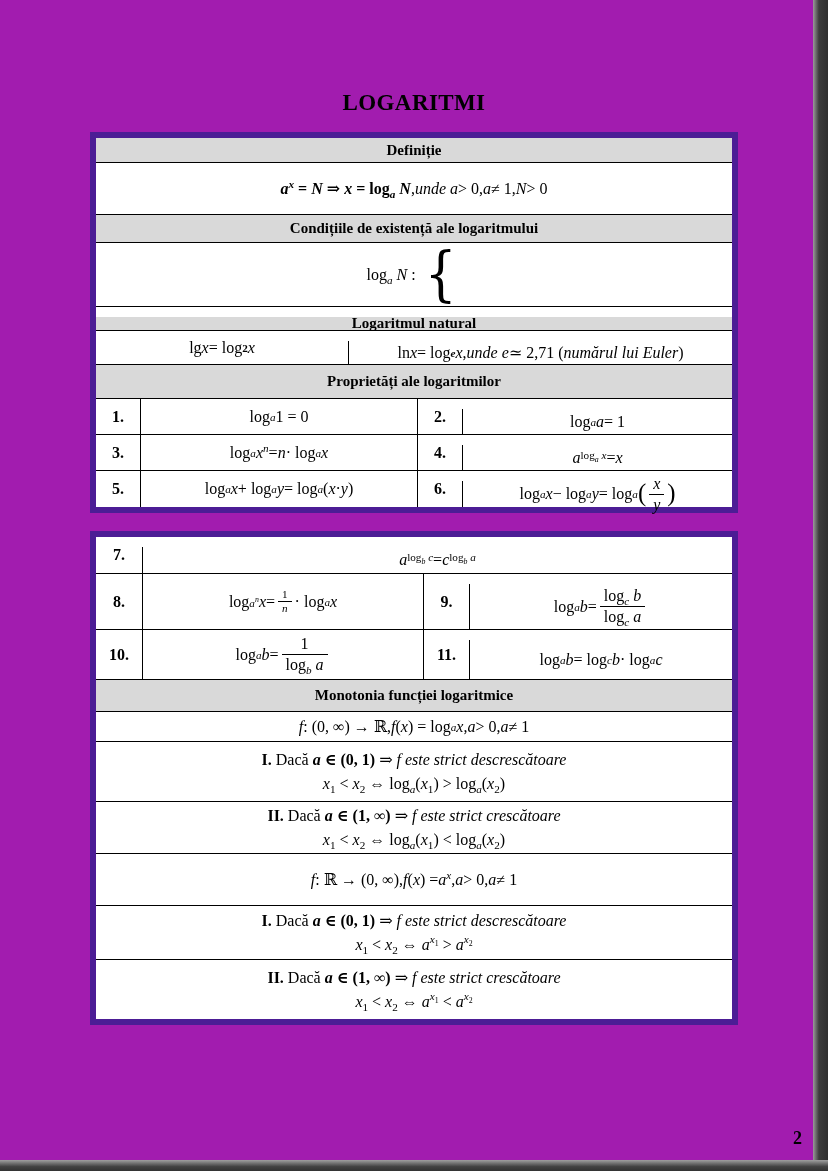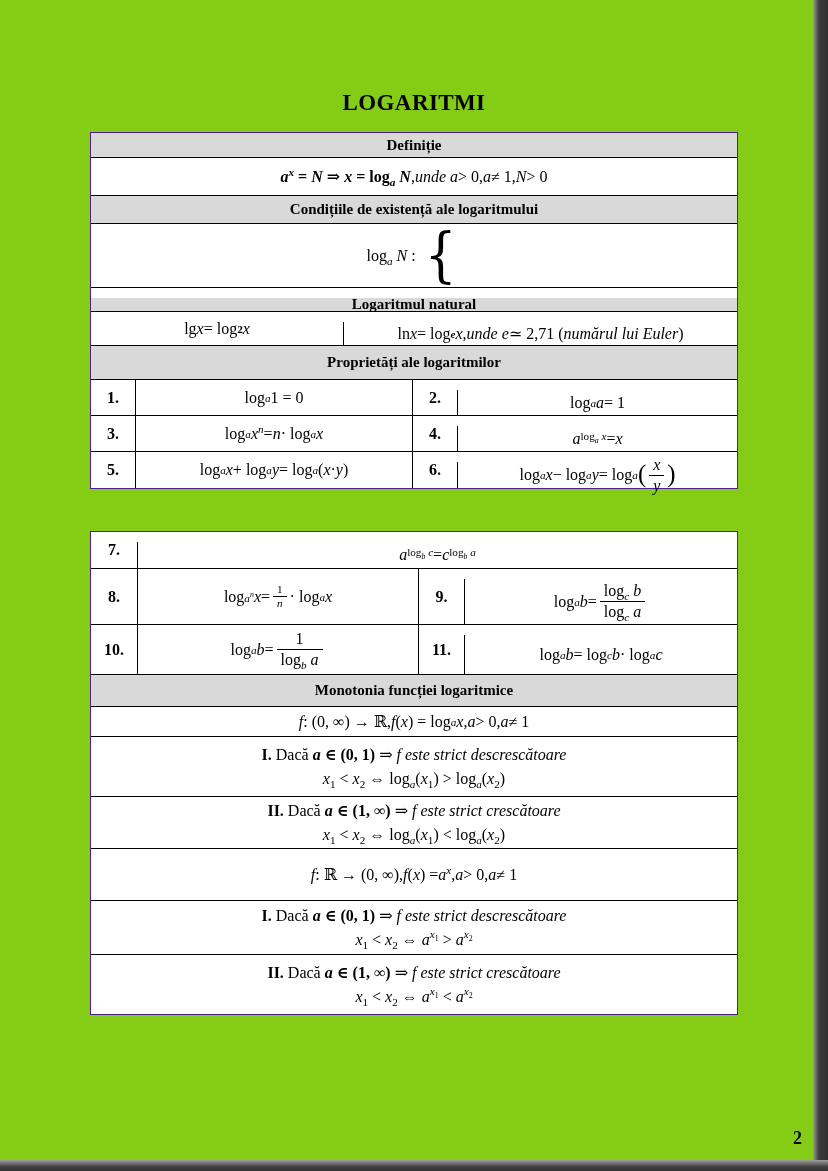--- a/index.html
+++ b/index.html
@@ -1,45 +1,45 @@
 <!DOCTYPE html>
 <html><head>
 <meta charset="utf-8">
 <style>
   * { margin:0; padding:0; box-sizing:border-box; }
   html,body { background:#888; }
   body { width:828px; height:1171px; margin:0 auto; position:relative;
          font-family:"Liberation Serif","DejaVu Serif",serif; color:#000; }
-  .page { position:absolute; inset:0; background:#84cc16; overflow:hidden; }
+  .page { position:absolute; inset:0; background:#a21caf; overflow:hidden; }
 
   .title { position:absolute; top:90px; left:0; width:828px; text-align:center;
            font-size:23px; font-weight:bold; letter-spacing:0.4px; }
 
-  .tbl { position:absolute; left:90px; width:648px; border:1px solid #4c1d95; background:#fff; }
+  .tbl { position:absolute; left:90px; width:648px; border:6px solid #4c1d95; background:#fff; }
   .tbl1 { top:132px; }
   .tbl2 { top:531px; }
 
   .row { display:flex; align-items:center; justify-content:center; text-align:center; }
   .row + .row { border-top:1px solid #000; }
   .hdr { background:#d9d9d9; font-weight:bold; font-size:15px; }
   .math { font-size:16px; }
 
   .cell { align-self:stretch; display:flex; align-items:center; justify-content:center; }
   .cell + .cell { border-left:1px solid #000; }
   .c-half1 { width:252px; }
   .c-rest  { flex:1;margin-top:10px; }
   .c-num  { width:44px; font-weight:bold; font-size:16px; }
   .c-f1   { width:277px; }
   .c-num2 { width:45px; font-weight:bold; font-size:16px; }
   .tbl2 .c-num  { width:46px; }
   .tbl2 .c-f1   { width:281px; }
   .tbl2 .c-num2 { width:46px; }
 
   .h24{height:24px}.h28{height:28px}.h30{height:30px}.h32{height:32px}.h34{height:34px}
-  .h36{height:36px}.h37{height:37px}.h38{height:38px}.h50{height:50px}.h52{height:52px}
+  .h36{height:36px}.h37{height:37px}.h38{height:52px}.h50{height:50px}.h52{height:52px}
   .h54{height:54px}.h56{height:56px}.h60{height:60px}.h64{height:64px}
 
   sub, sup { font-size:70%; line-height:0; }
 
   .brace { font-family:"DejaVu Serif",serif; font-size:50px; line-height:0.9;
            font-weight:400; margin:0 5px 0 9px; transform:scaleY(1.18); display:inline-block; }
   .ex-lhs { font-size:16px; }
   .ex-lines { display:inline-flex; flex-direction:column; line-height:1.35;
               font-size:16px; text-align:center; }
   .ex-line { display:block; }

